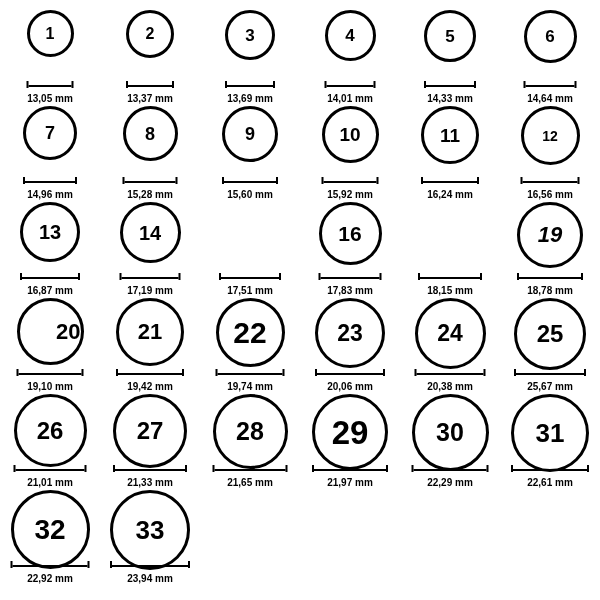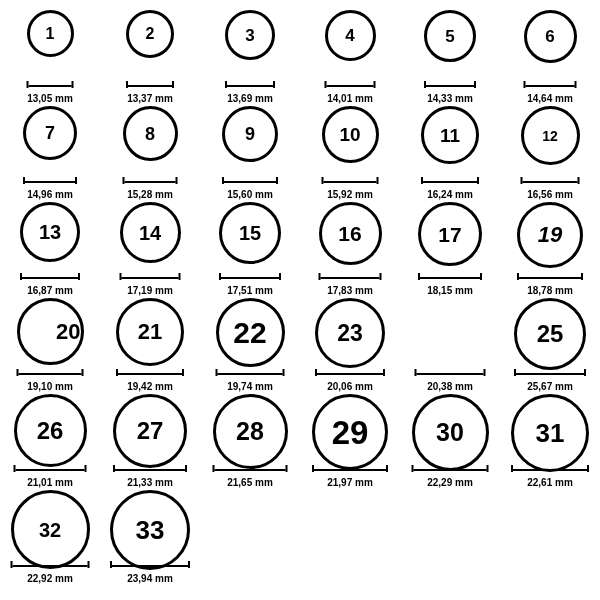--- a/index.html
+++ b/index.html
@@ -180,37 +180,31 @@
         <div class="size-text">16,87 mm</div>
       </div>
       <div class="cell">
         <div class="ring" style="width: 61px; height: 61px;">
           <span class="ring-label" style="font-size: 20px;">14</span>
         </div>
         <div class="measure" style="width: 61px;"></div>
         <div class="size-text">17,19 mm</div>
       </div>
       <div class="cell">
-        <div class="ring" style="width: 62px; height: 62px;">
-          <span class="ring-label" style="font-size: 20px;">15</span>
-        </div>
         <div class="measure" style="width: 62px;"></div>
         <div class="size-text">17,51 mm</div>
       </div>
       <div class="cell">
         <div class="ring" style="width: 63px; height: 63px;">
           <span class="ring-label" style="font-size: 21px;">16</span>
         </div>
         <div class="measure" style="width: 63px;"></div>
         <div class="size-text">17,83 mm</div>
       </div>
       <div class="cell">
-        <div class="ring" style="width: 64px; height: 64px;">
-          <span class="ring-label" style="font-size: 21px;">17</span>
-        </div>
         <div class="measure" style="width: 64px;"></div>
         <div class="size-text">18,15 mm</div>
       </div>
       <div class="cell">
         <div class="ring" style="width: 66px; height: 66px; font-style: italic;">
           <span class="ring-label" style="font-size: 22px;">19</span>
         </div>
         <div class="measure" style="width: 66px;"></div>
         <div class="size-text">18,78 mm</div>
       </div>
@@ -236,20 +230,23 @@
         <div class="size-text">19,74 mm</div>
       </div>
       <div class="cell">
         <div class="ring" style="width: 70px; height: 70px;">
           <span class="ring-label" style="font-size: 23px;">23</span>
         </div>
         <div class="measure" style="width: 70px;"></div>
         <div class="size-text">20,06 mm</div>
       </div>
       <div class="cell">
+        <div class="ring" style="width: 71px; height: 71px;">
+          <span class="ring-label" style="font-size: 23px;">24</span>
+        </div>
         <div class="measure" style="width: 71px;"></div>
         <div class="size-text">20,38 mm</div>
       </div>
       <div class="cell">
         <div class="ring" style="width: 72px; height: 72px;">
           <span class="ring-label" style="font-size: 24px;">25</span>
         </div>
         <div class="measure" style="width: 72px;"></div>
         <div class="size-text">25,67 mm</div>
       </div>
@@ -290,21 +287,21 @@
       </div>
       <div class="cell">
         <div class="ring" style="width: 78px; height: 78px;">
           <span class="ring-label" style="font-size: 26px;">31</span>
         </div>
         <div class="measure" style="width: 78px;"></div>
         <div class="size-text">22,61 mm</div>
       </div>
       <div class="cell">
         <div class="ring" style="width: 79px; height: 79px;">
-          <span class="ring-label" style="font-size: 20px;">32</span>
+          <span class="ring-label" style="font-size: 28px;">32</span>
         </div>
         <div class="measure" style="width: 79px;"></div>
         <div class="size-text">22,92 mm</div>
       </div>
       <div class="cell">
         <div class="ring" style="width: 80px; height: 80px;">
           <span class="ring-label" style="font-size: 26px;">33</span>
         </div>
         <div class="measure" style="width: 80px;"></div>
         <div class="size-text">23,94 mm</div>

